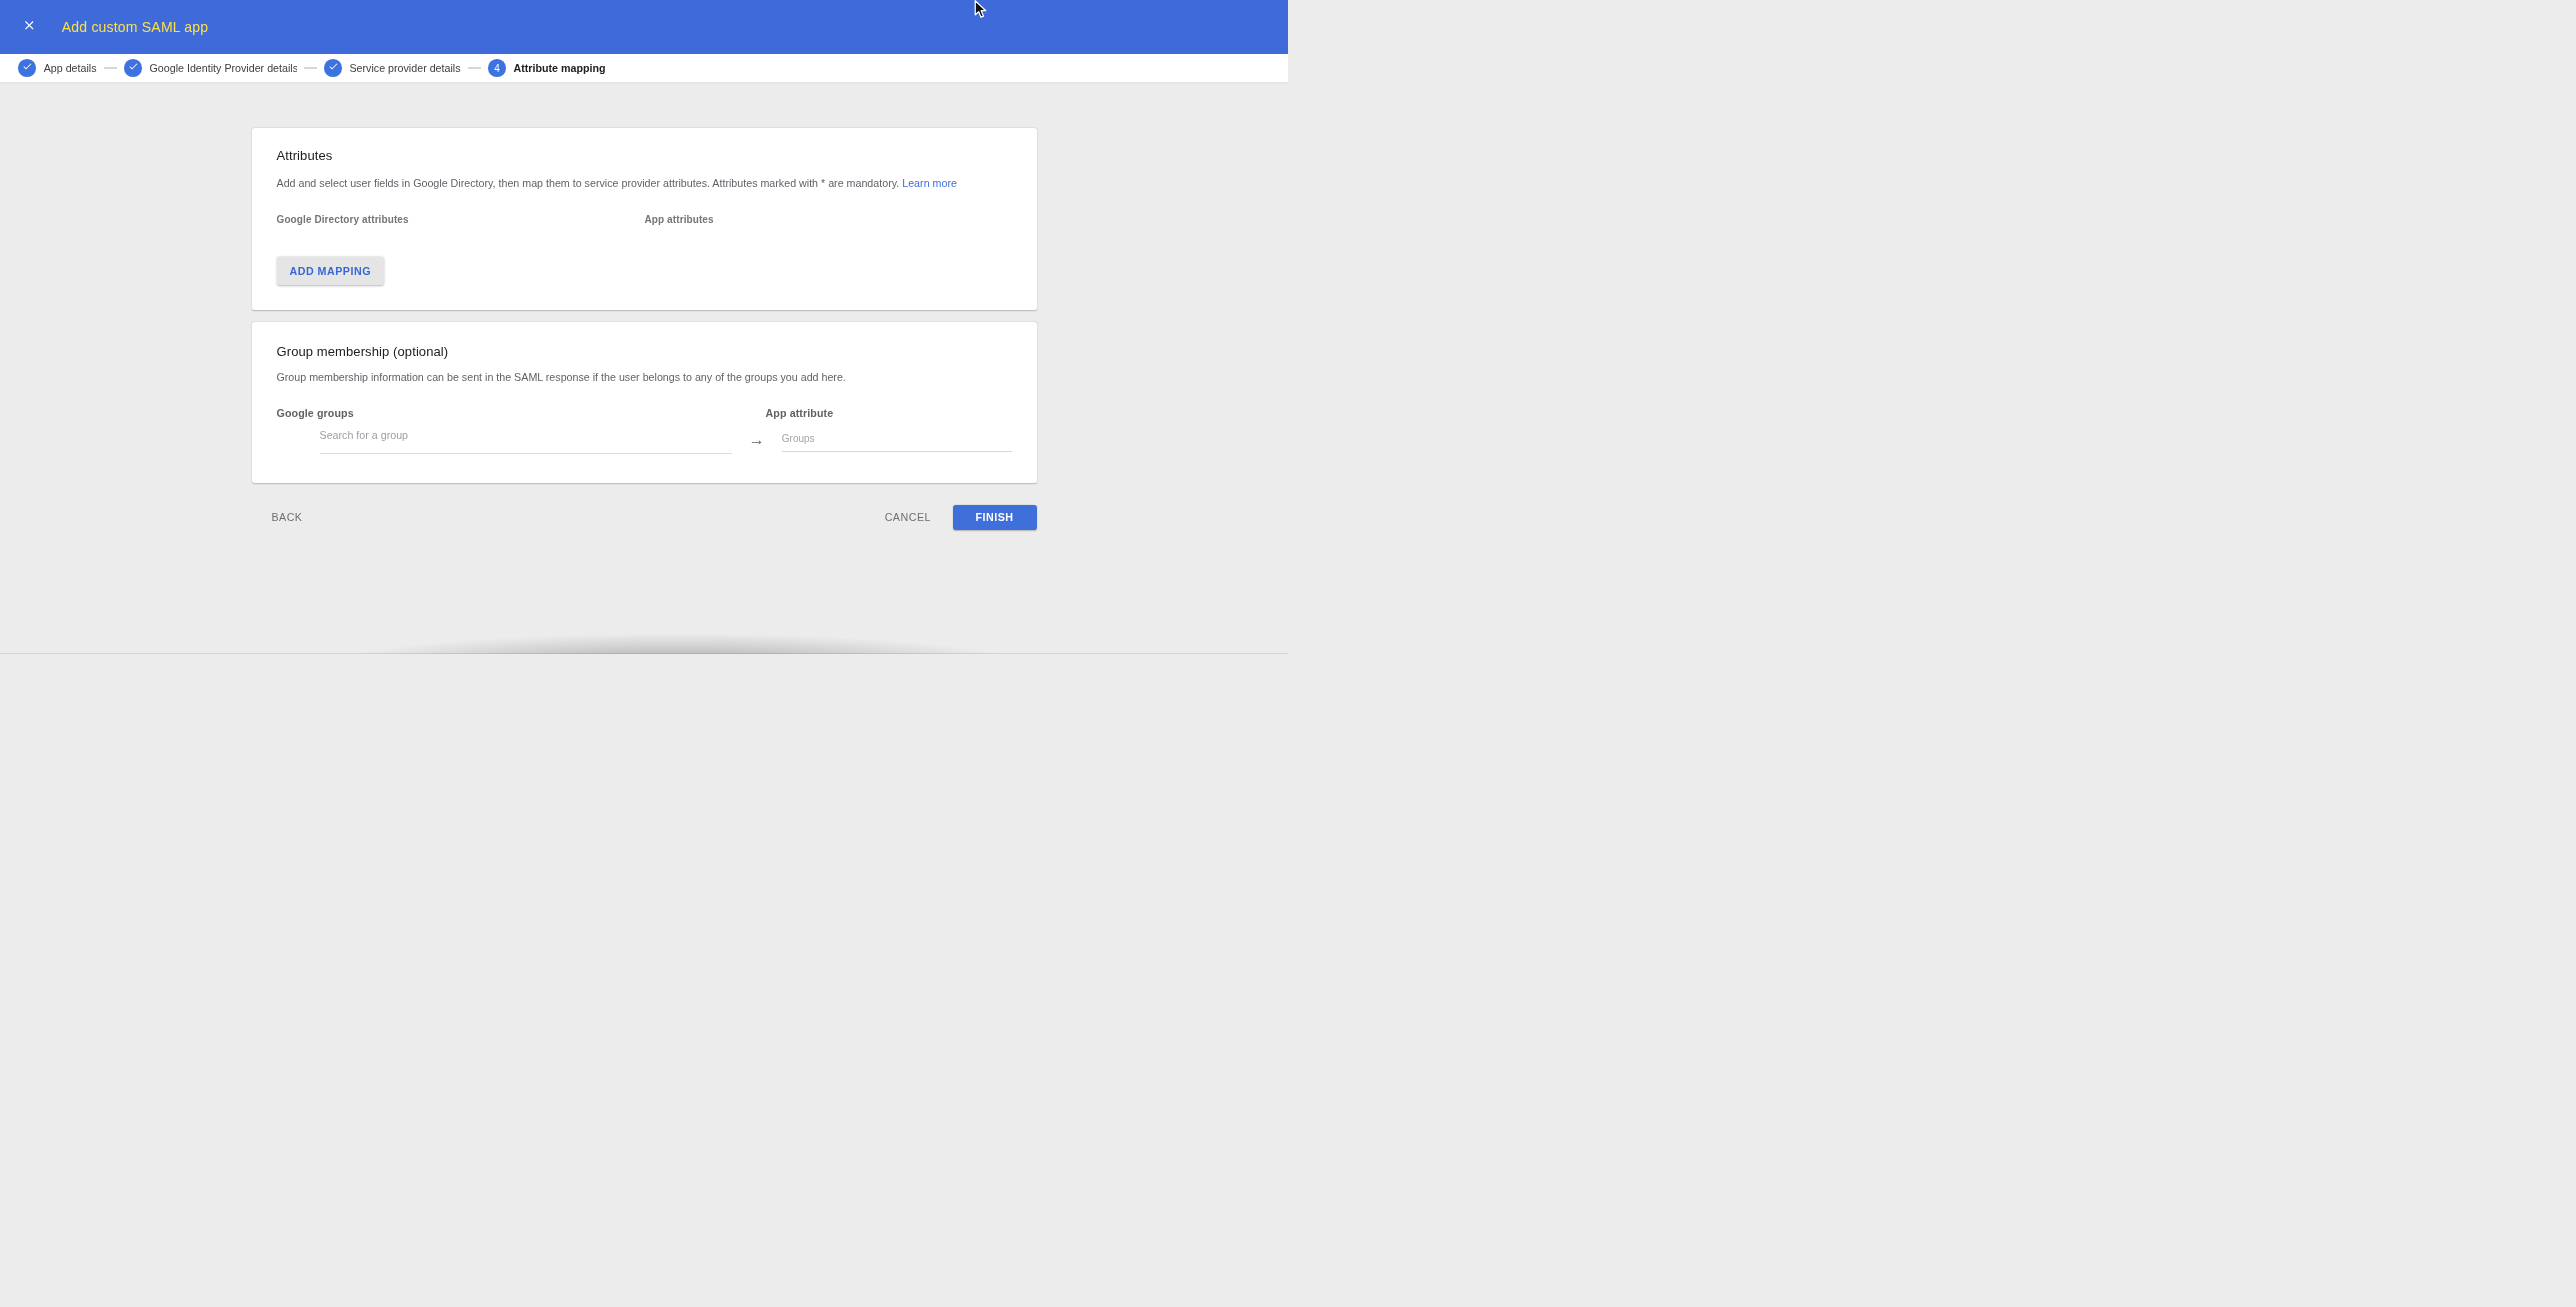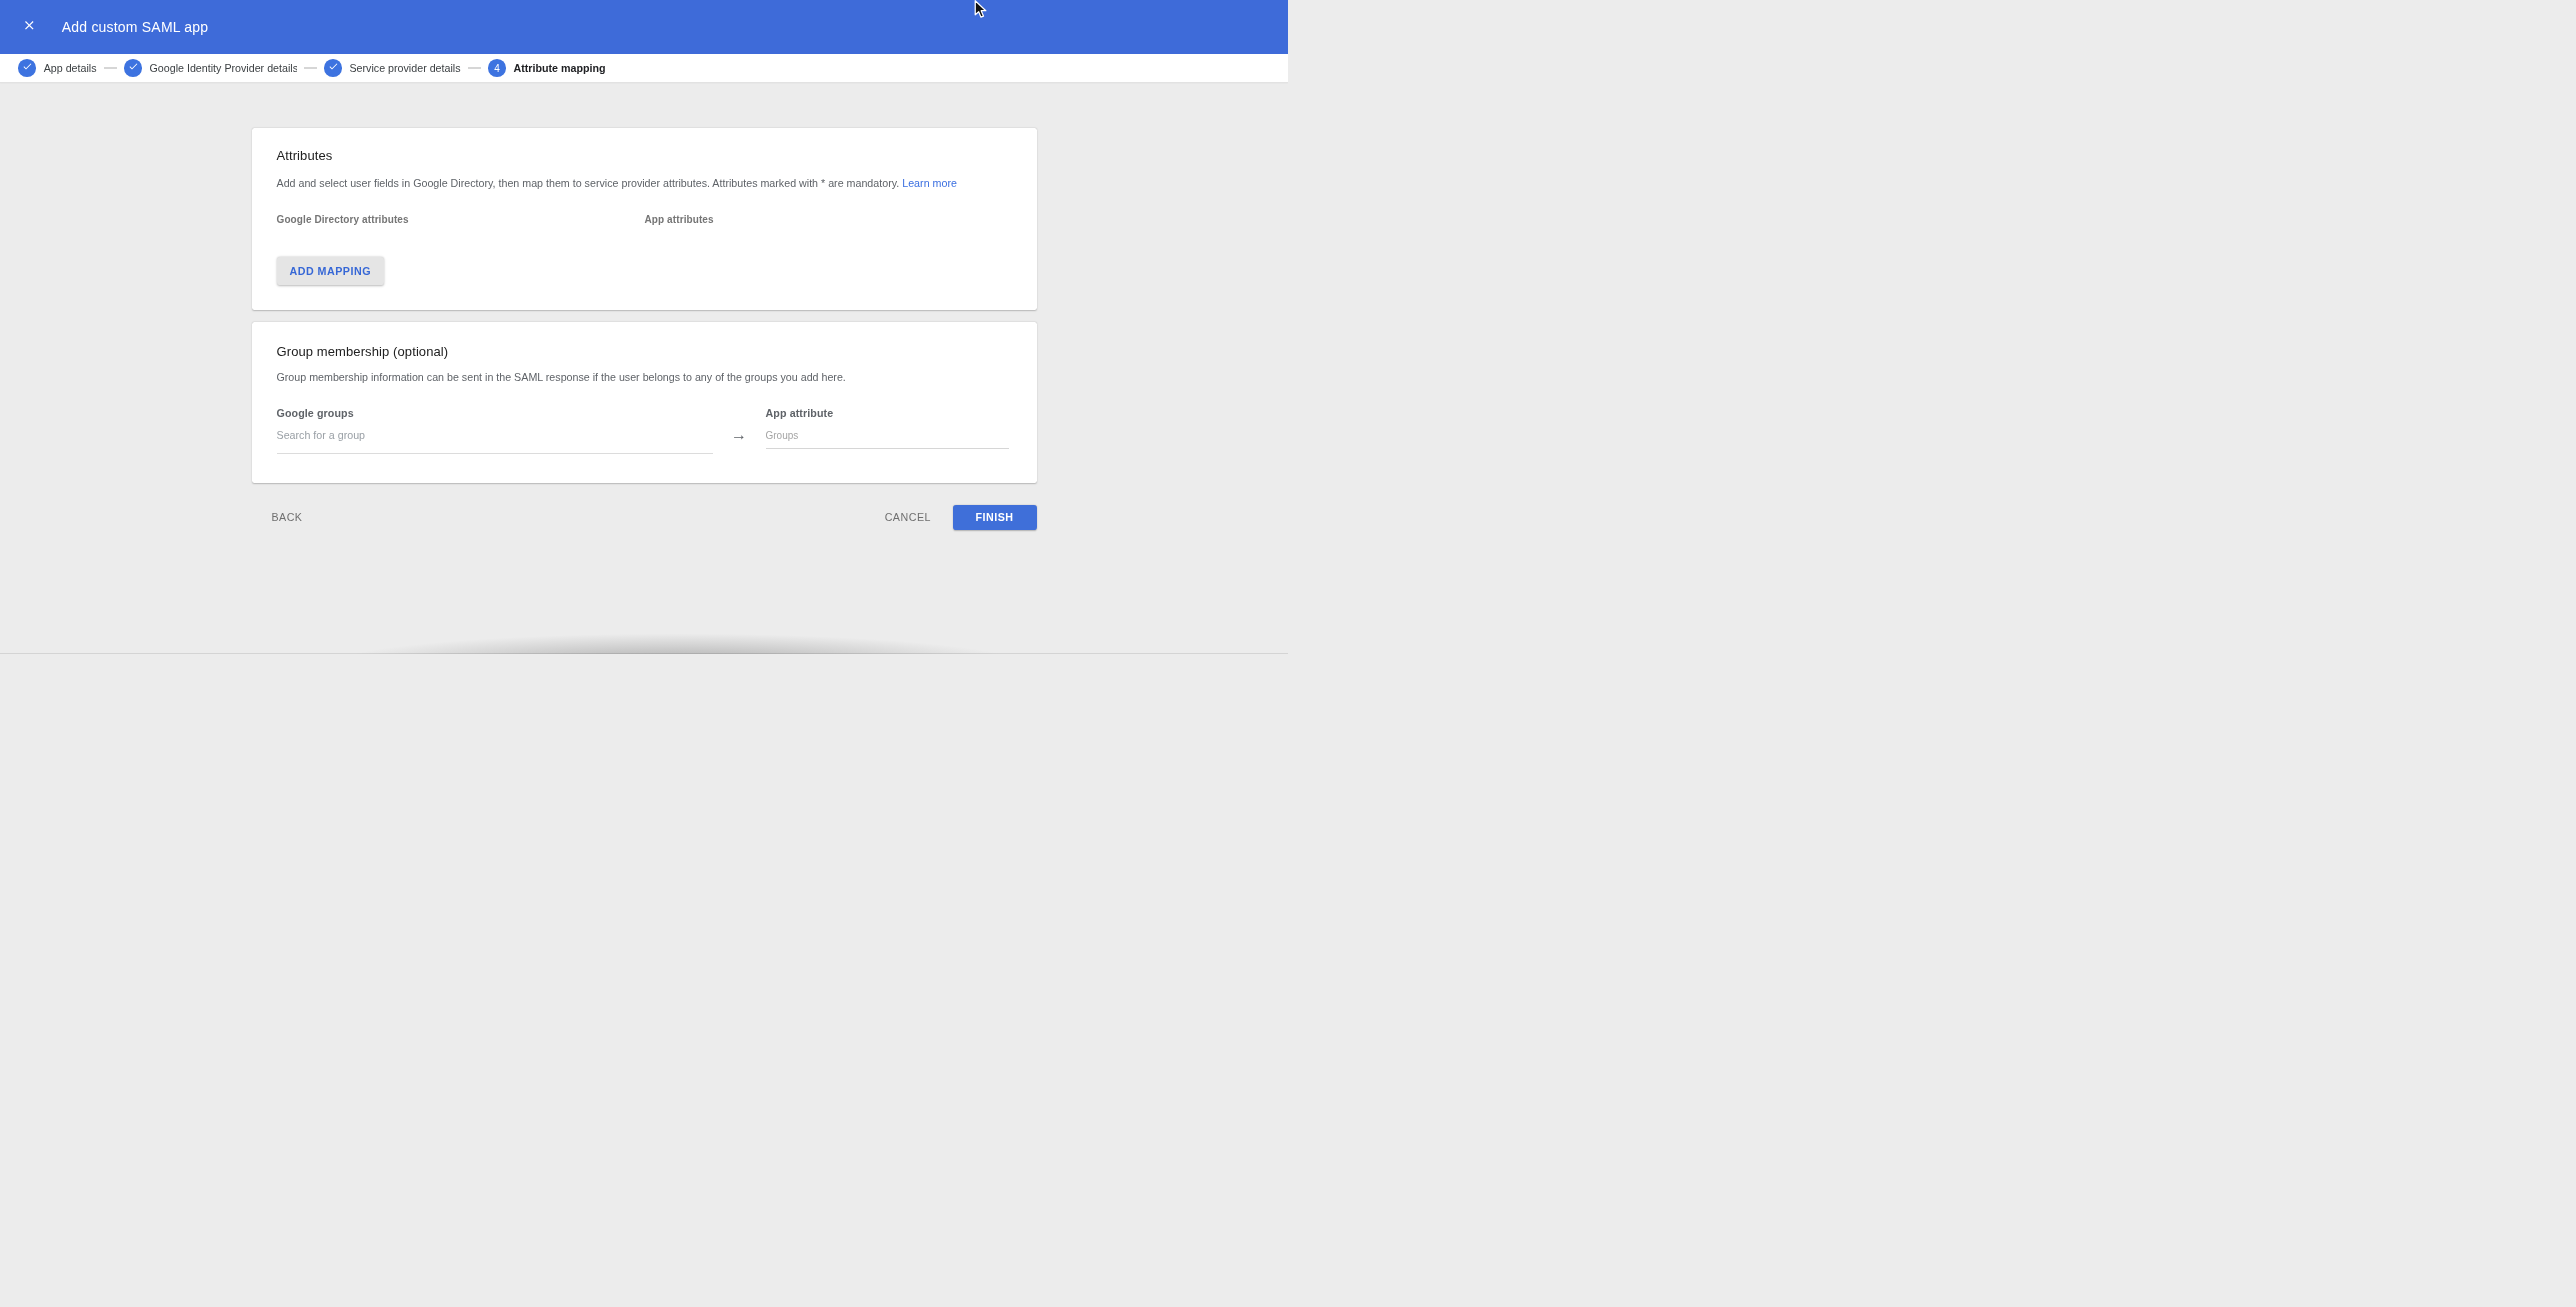--- a/index.html
+++ b/index.html
@@ -20,21 +20,21 @@
   
   .dialog-header{
     height:54px;background:var(--header_bg);
     display:flex;align-items:center;padding:0 20px;
   }
   .close-btn{
     width:28px;height:28px;border:none;background:transparent;cursor:pointer;
     display:flex;align-items:center;justify-content:center;margin-left:-4.6px;
   }
   .dialog-title{
-    color:#ffffff;font-size:14px;font-weight:500;letter-spacing:0.2px;margin-left:18.4px;
+    color:#fde047;font-size:14px;font-weight:500;letter-spacing:0.2px;margin-left:18.4px;
   }
   
   .stepper{
     height:29px;background:#fff;display:flex;align-items:center;
     padding:0 18.4px;border-bottom:0.8px solid #e2e2e2;
     box-shadow:0 0.8px 1.5px rgba(0,0,0,.06);
     position:relative;z-index:2;
   }
   .step{display:flex;align-items:center;cursor:pointer;}
   .step-circle{
@@ -71,21 +71,21 @@
     margin-top:32px;height:28px;padding:0 13px;border:none;border-radius:3.1px;
     background:#e5e5e5;box-shadow:0 0.8px 2.3px rgba(0,0,0,.28);
     color:var(--accent_blue);font-family:inherit;font-size:10.7px;font-weight:700;
     letter-spacing:0.5px;cursor:pointer;
   }
   .group-card{height:161px;padding:21.5px 25px 0;margin-top:12.3px;}
   .group-card .desc{margin-top:10.7px;}
   .gm-labels{display:flex;margin-top:22px;}
   .gm-labels .l1{width:489px;}
   .gm-label{font-size:10.7px;font-weight:700;color:#5f6368;letter-spacing:0.1px;}
-  .gm-fields{display:flex;margin-top:6.1px;align-items:flex-start;}
+  .gm-fields{display:flex;margin-top:6.1px;align-items:center;margin-left:43px;}
   .field{border:none;outline:none;background:transparent;font-family:inherit;}
   .search-field{
     width:436px;height:29px;border-bottom:0.8px solid #dcdcdc;
     font-size:10.7px;color:#3c4043;padding-bottom:9.2px;
   }
   .search-field::placeholder{color:#9aa0a6;opacity:1;}
   .arrow-wrap{
     width:53px;display:flex;align-items:flex-start;justify-content:center;
     padding-top:1.5px;
   }

